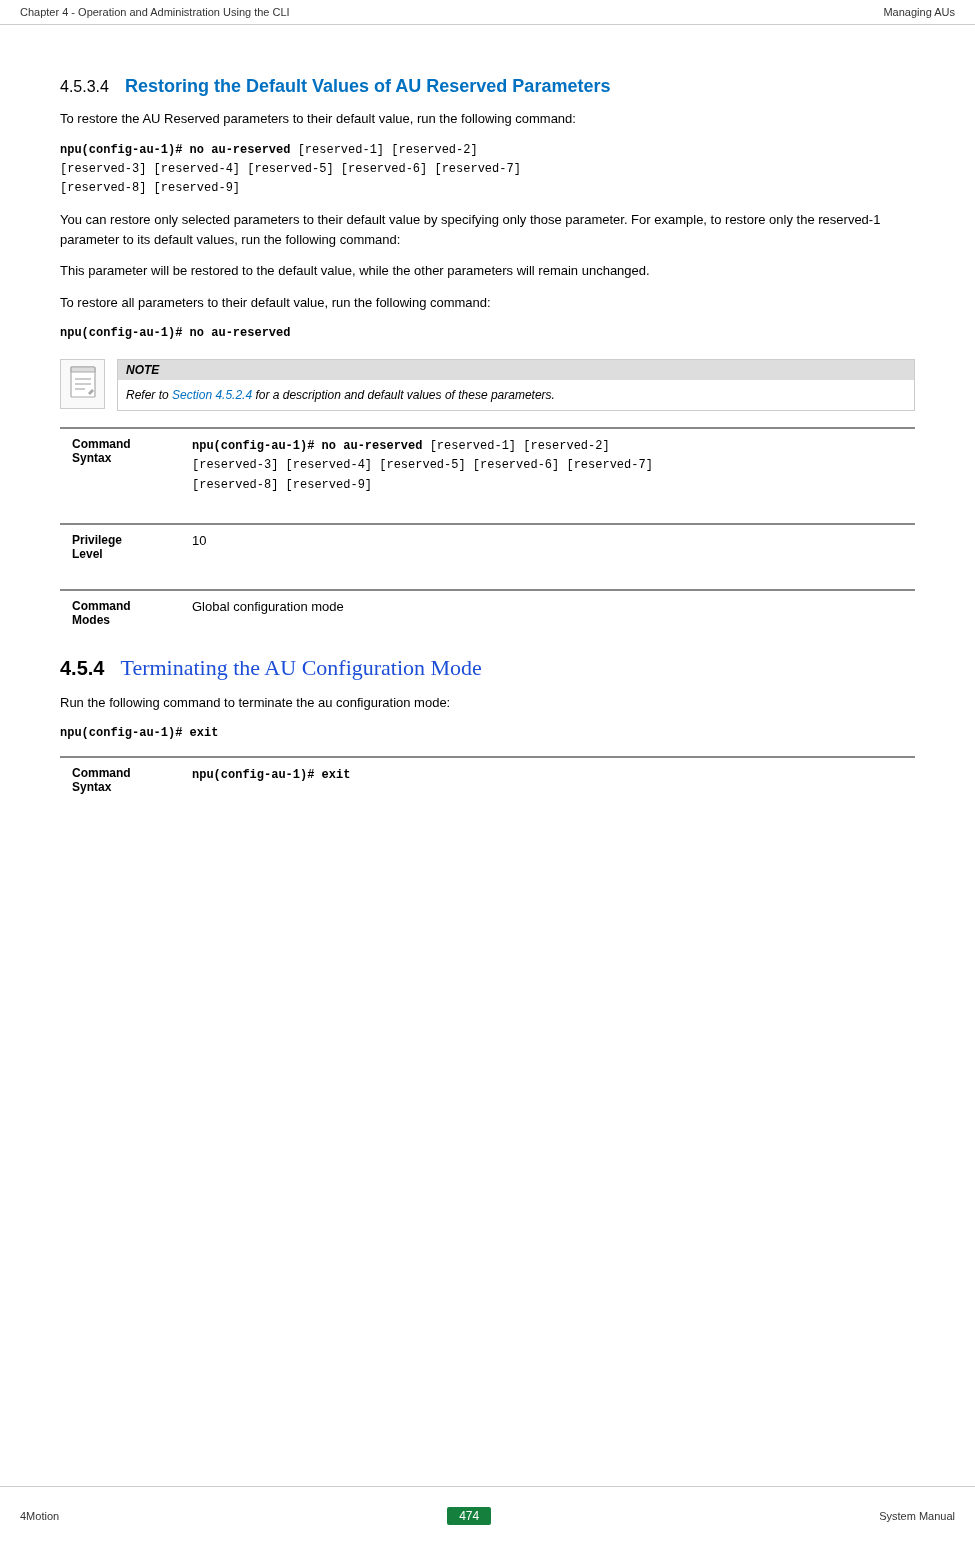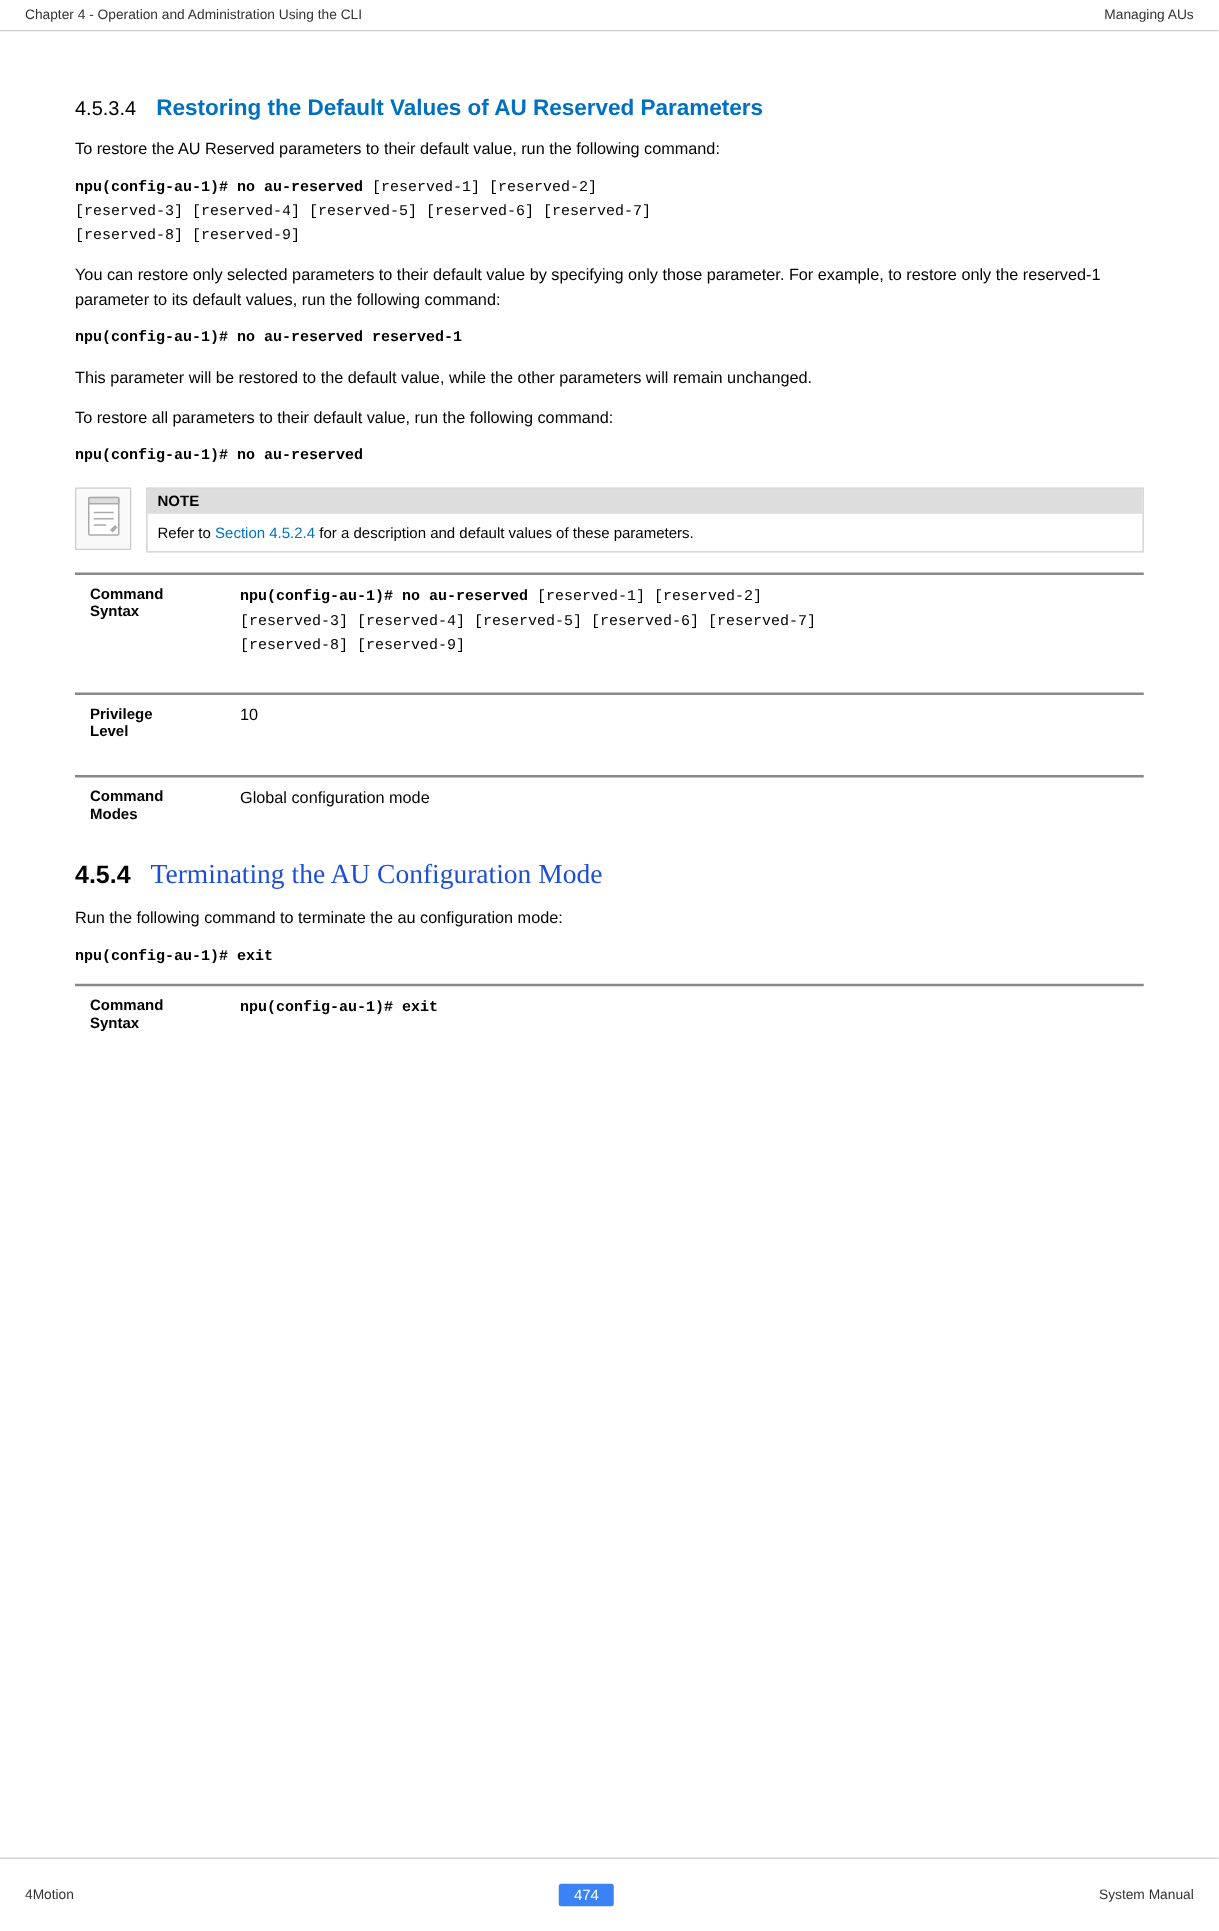--- a/index.html
+++ b/index.html
@@ -60,20 +60,21 @@
     }
     .code-bold {
       font-weight: bold;
     }
 
     .note-box {
       display: flex;
       gap: 12px;
       margin: 16px 0;
       align-items: flex-start;
+      font-style: italic;
     }
     .note-icon {
       width: 45px;
       height: 50px;
       flex-shrink: 0;
       border: 1px solid #ccc;
       display: flex;
       align-items: center;
       justify-content: center;
       font-size: 22px;
@@ -147,21 +148,21 @@
       right: 0;
       display: flex;
       justify-content: space-between;
       align-items: center;
       padding: 20px 20px;
       border-top: 1px solid #ccc;
       font-size: 11px;
       color: #333;
     }
     .page-number-badge {
-      background: #3b82f6;
+      background: #15803d;
       color: #fff;
       padding: 2px 12px;
       font-size: 12px;
       border-radius: 2px;
     }
 
     .divider-row td {
       border-top: 2px solid #888 !important;
     }
 
@@ -185,23 +186,20 @@
   </div>
 
   <p class="body-text">To restore the AU Reserved parameters to their default value, run the following command:</p>
 
   <div class="code-block">
     <span class="code-bold">npu(config-au-1)# no au-reserved</span><span> [reserved-1] [reserved-2]<br>[reserved-3] [reserved-4] [reserved-5] [reserved-6] [reserved-7]<br>[reserved-8] [reserved-9]</span>
   </div>
 
   <p class="body-text">You can restore only selected parameters to their default value by specifying only those parameter. For example, to restore only the reserved-1 parameter to its default values, run the following command:</p>
 
-  <div class="code-block">
-    <span class="code-bold">npu(config-au-1)# no au-reserved reserved-1</span>
-  </div>
 
   <p class="body-text">This parameter will be restored to the default value, while the other parameters will remain unchanged.</p>
 
   <p class="body-text">To restore all parameters to their default value, run the following command:</p>
 
   <div class="code-block">
     <span class="code-bold">npu(config-au-1)# no au-reserved</span>
   </div>
 
   <div class="note-box">

